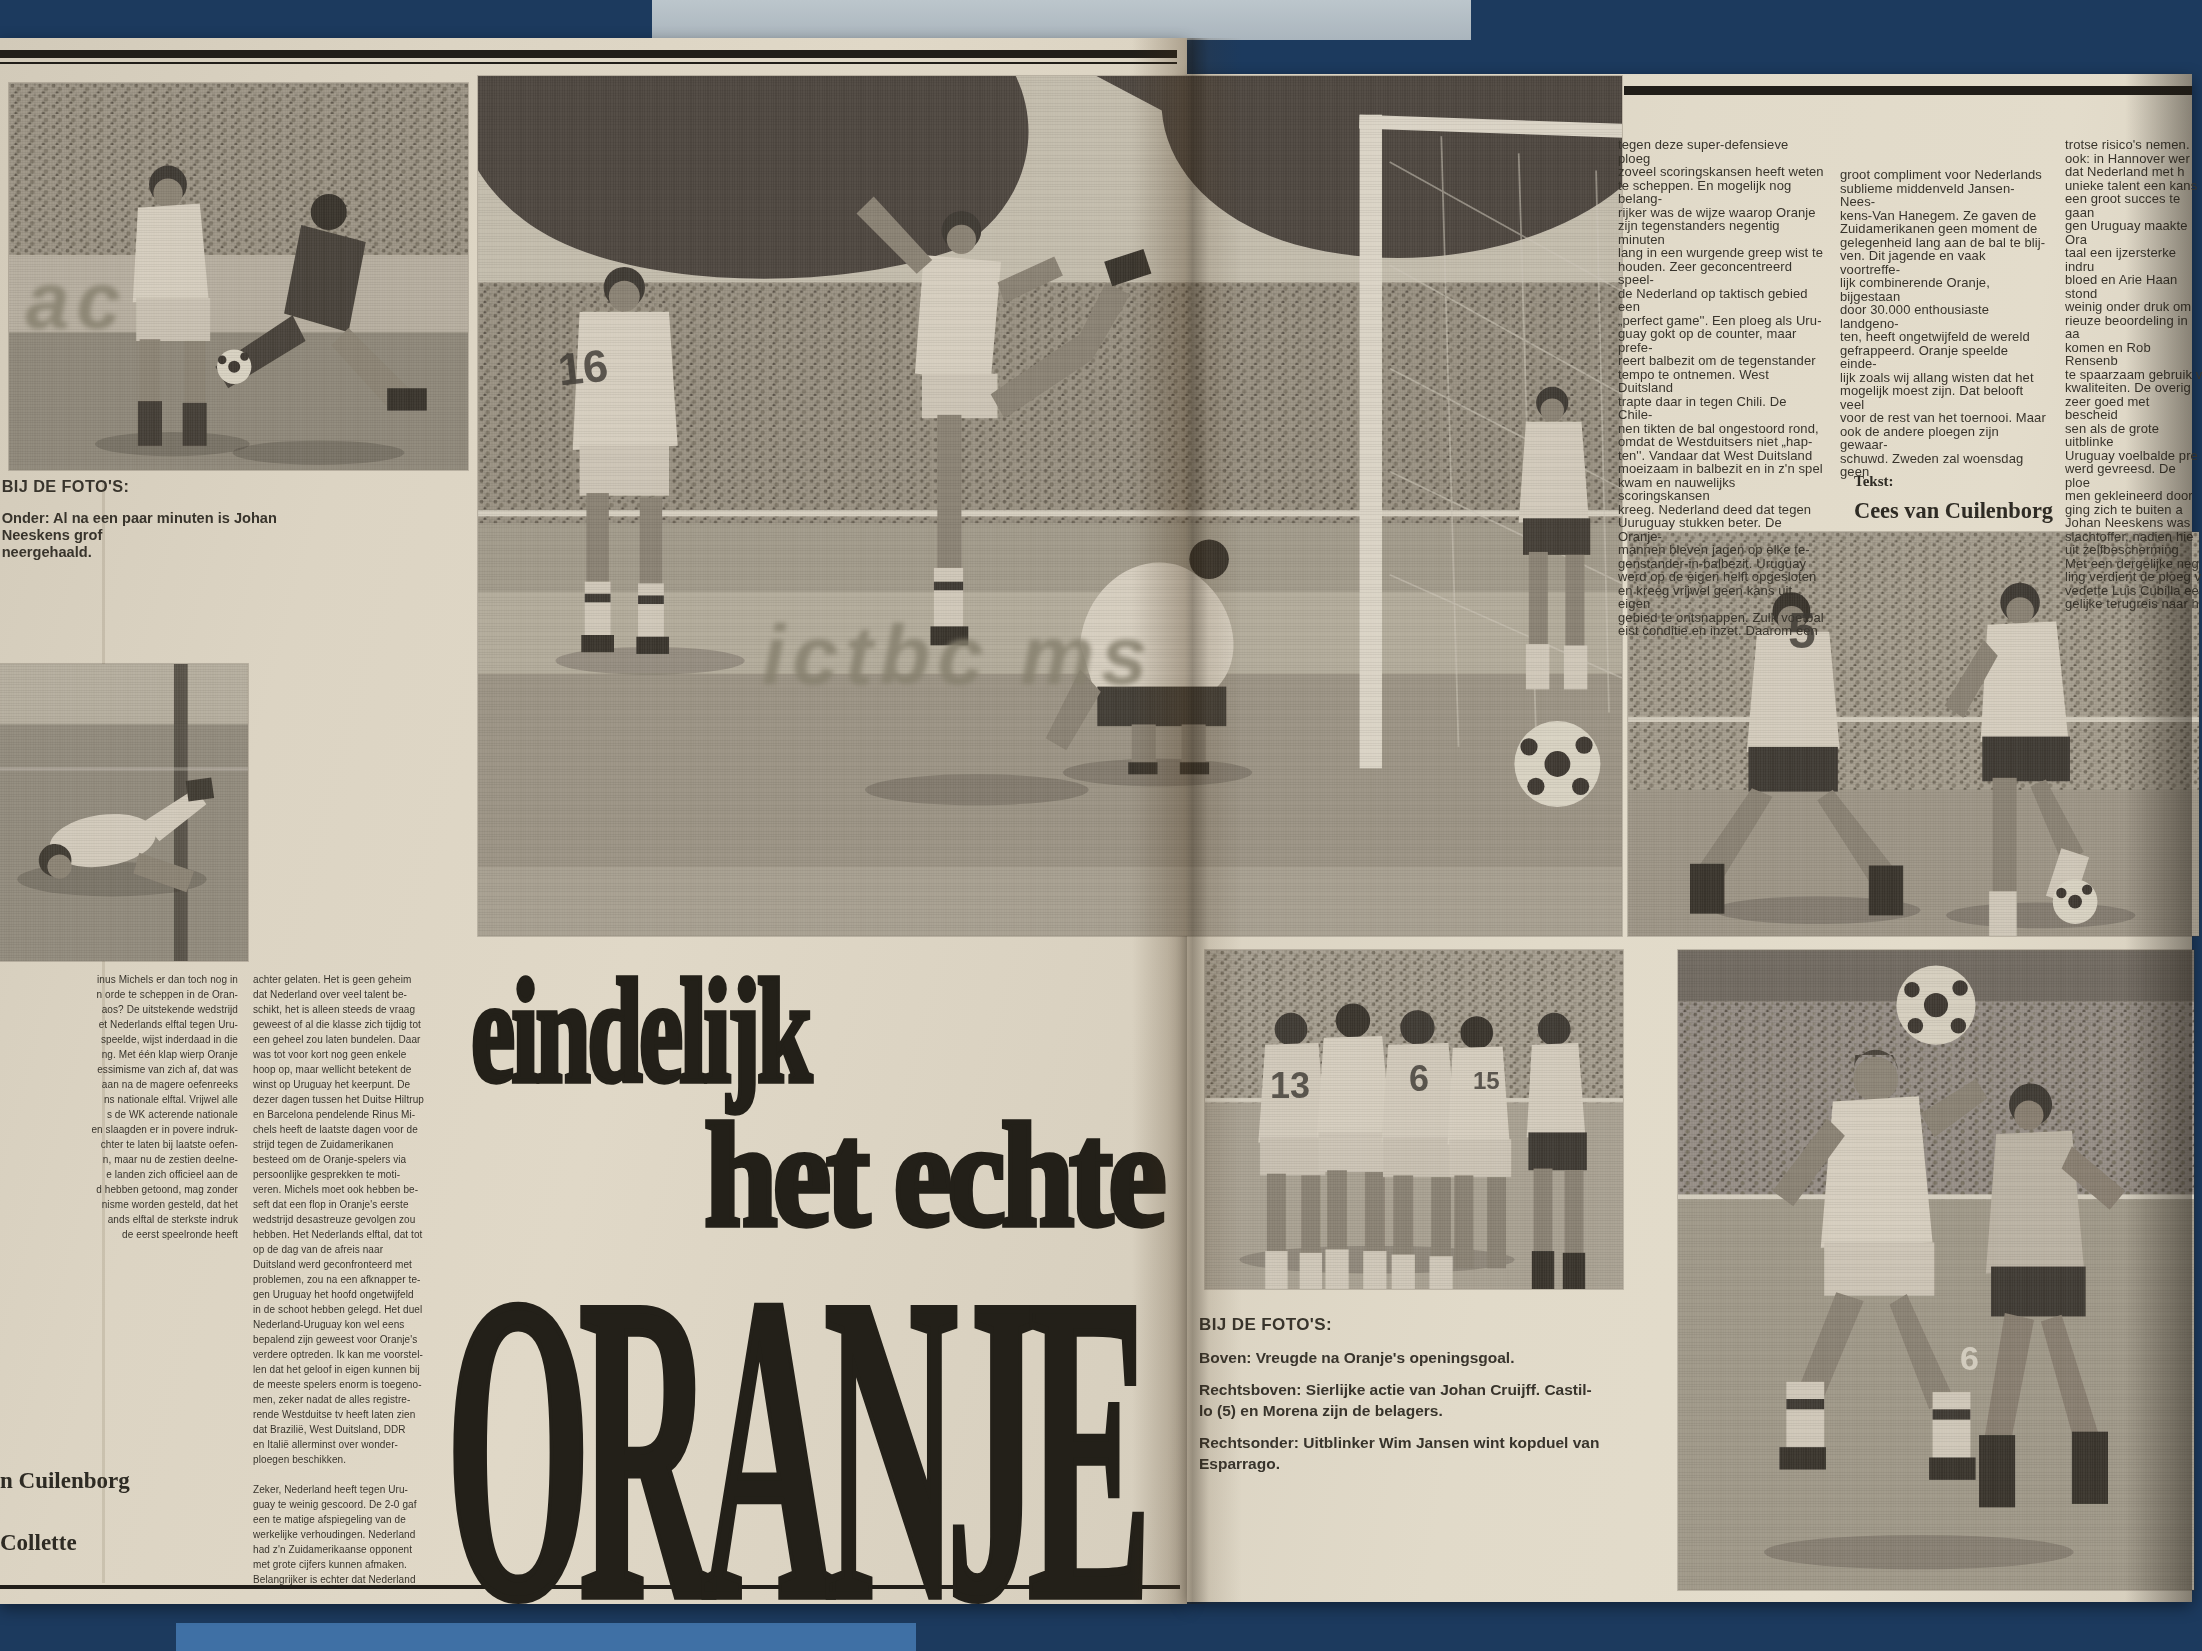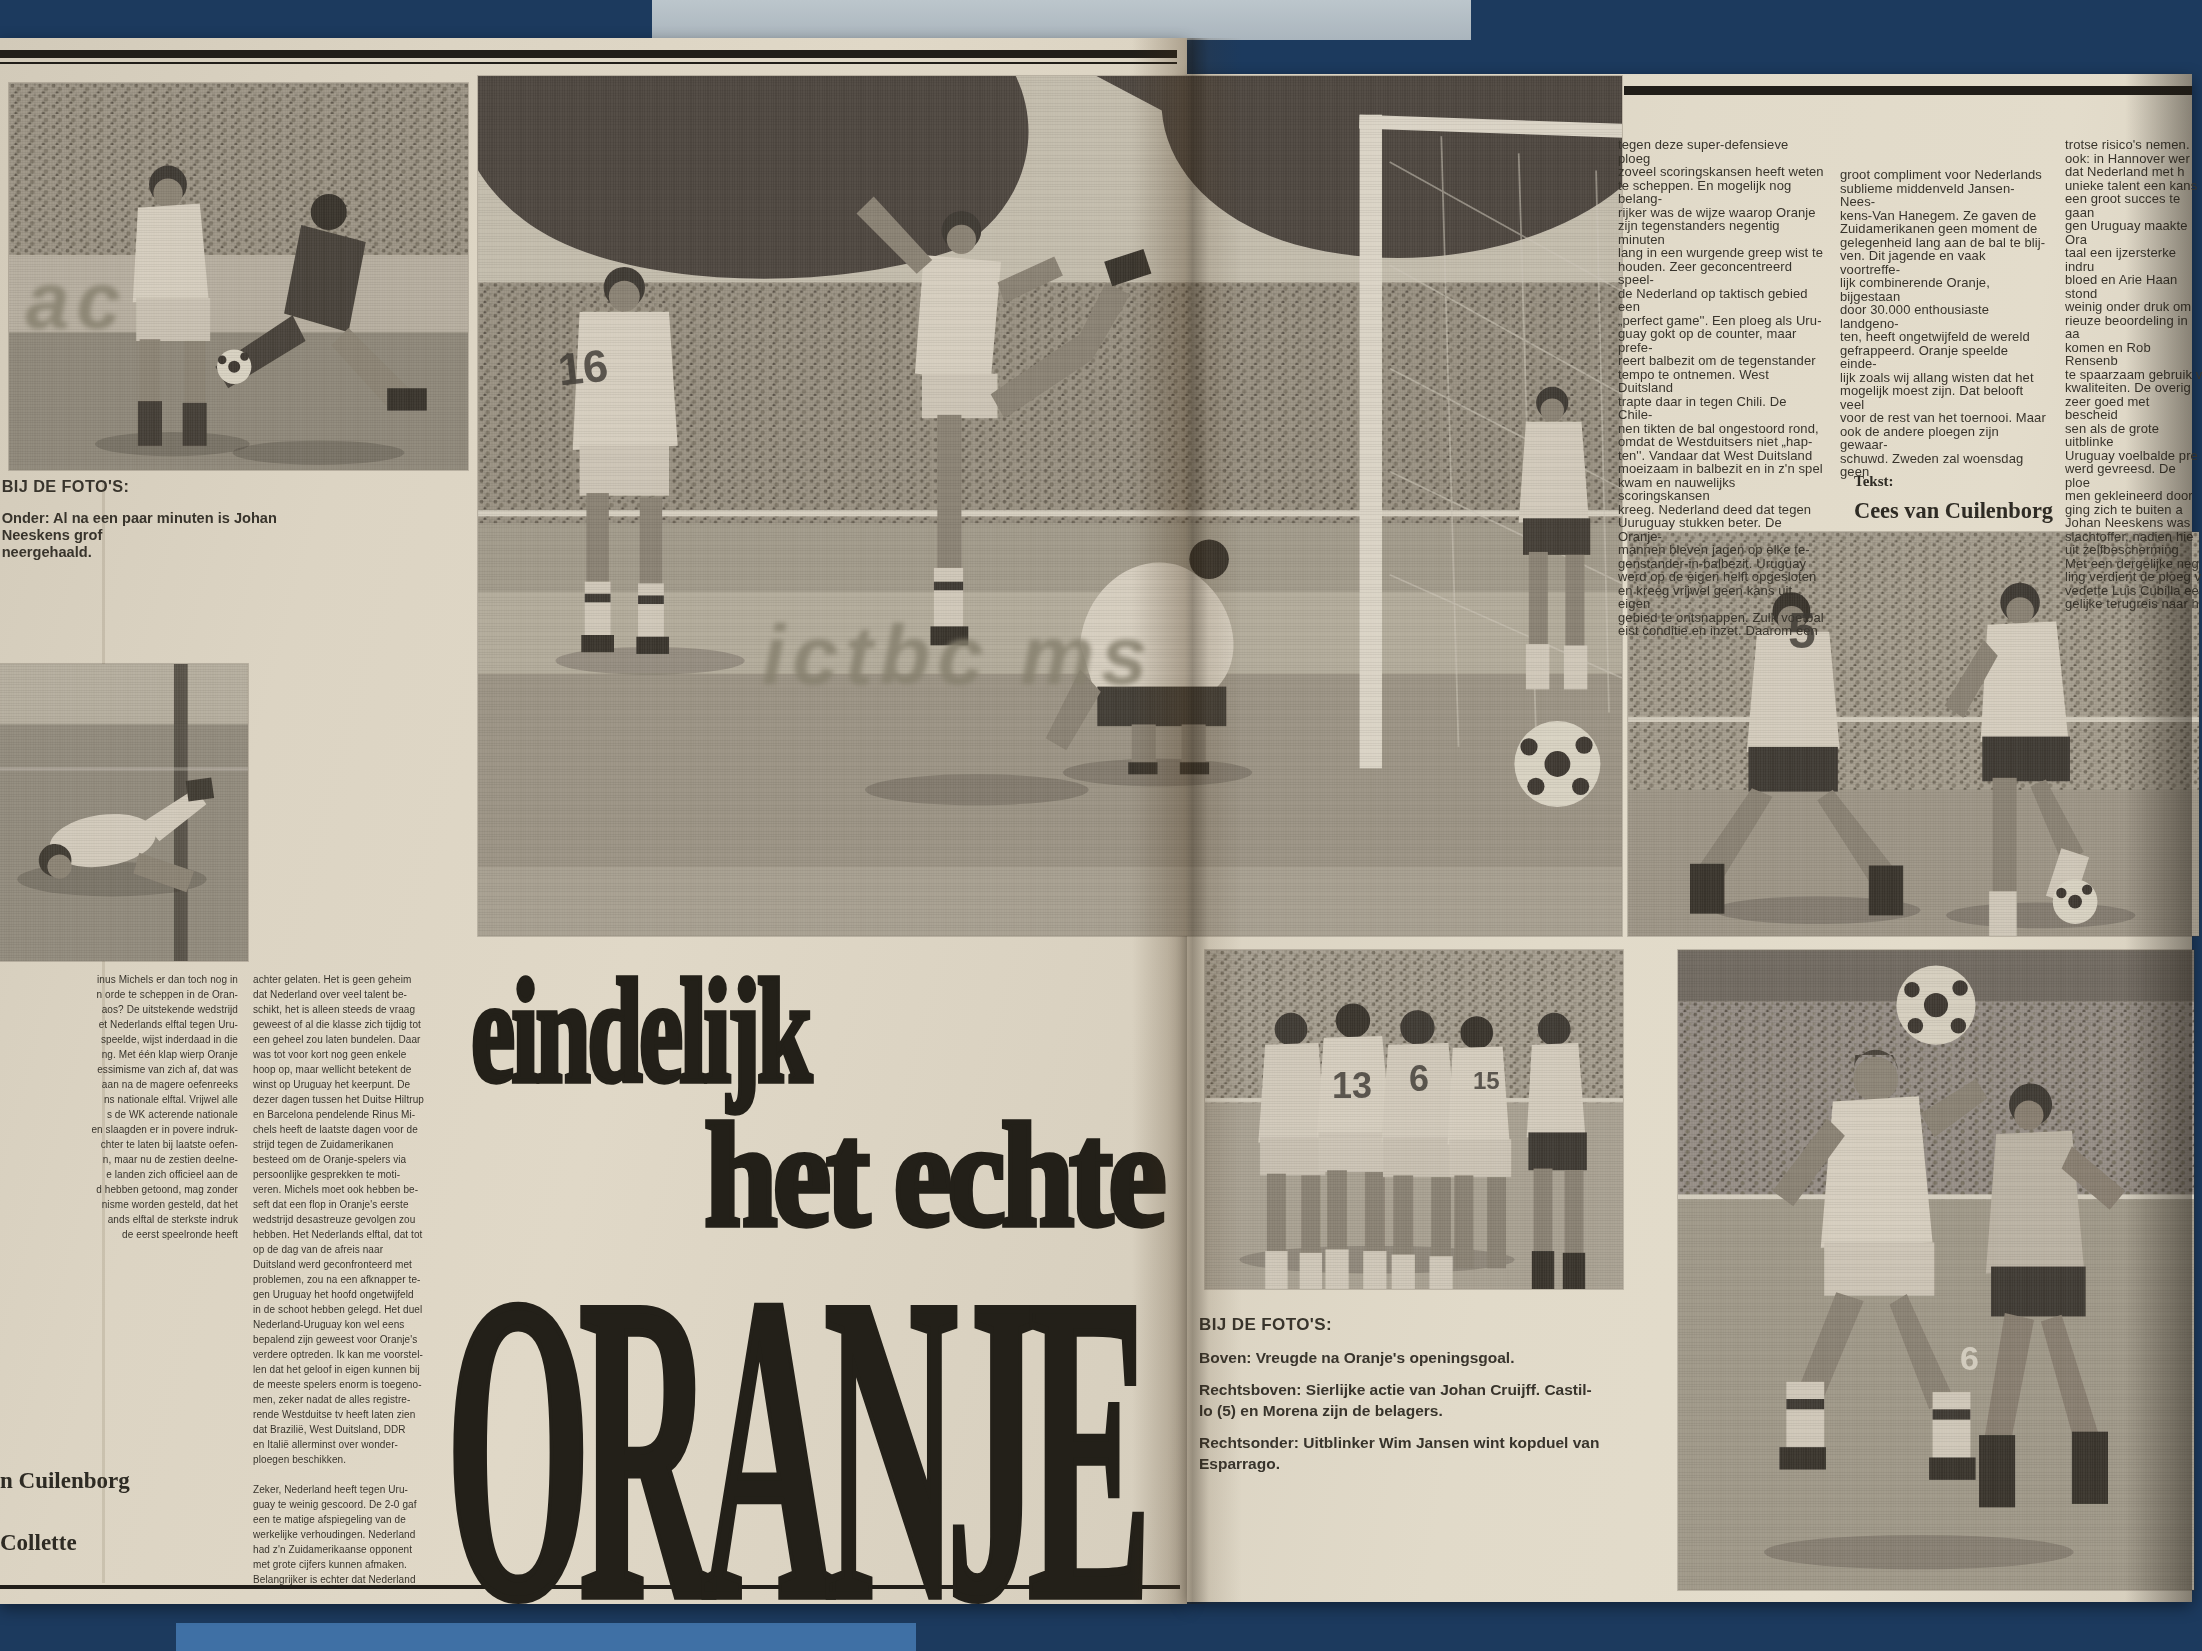--- a/index.html
+++ b/index.html
@@ -480,21 +480,21 @@
           <path d="M0,18 L54,16 L62,122 L-6,126 Z" fill="#d6d0c2"></path>
         <rect x="-4" y="120" width="68" height="44" fill="#3c3833"></rect>
         <rect x="2" y="162" width="22" height="116" fill="#8a8376"></rect>
           <rect x="38" y="164" width="22" height="114" fill="#8a8376"></rect>
         <rect x="0" y="258" width="26" height="56" fill="#35322c"></rect>
           <rect x="36" y="260" width="26" height="54" fill="#35322c"></rect>
       </g>
     </svg>
     <div class="grain"></div>
   </div>
-  <div class="jersey" style="left:1332px;top:1065px;font-size:36px;">13</div>
+  <div class="jersey" style="left:1270px;top:1065px;font-size:36px;">13</div>
   <div class="jersey" style="left:1409px;top:1058px;font-size:36px;">6</div>
   <div class="jersey" style="left:1473px;top:1067px;font-size:24px;">15</div>
 
   <div class="abs ink caps-right" style="left:1199px;top:1315px;width:465px;">
     <div class="caps-h" style="font-size:17px;">BIJ DE FOTO'S:</div>
     <div class="caps-p">Boven: Vreugde na Oranje's openingsgoal.</div>
     <div class="caps-p">Rechtsboven: Sierlijke actie van Johan Cruijff. Castil-
 lo (5) en Morena zijn de belagers.</div>
     <div class="caps-p">Rechtsonder: Uitblinker Wim Jansen wint kopduel van
 Esparrago.</div>

